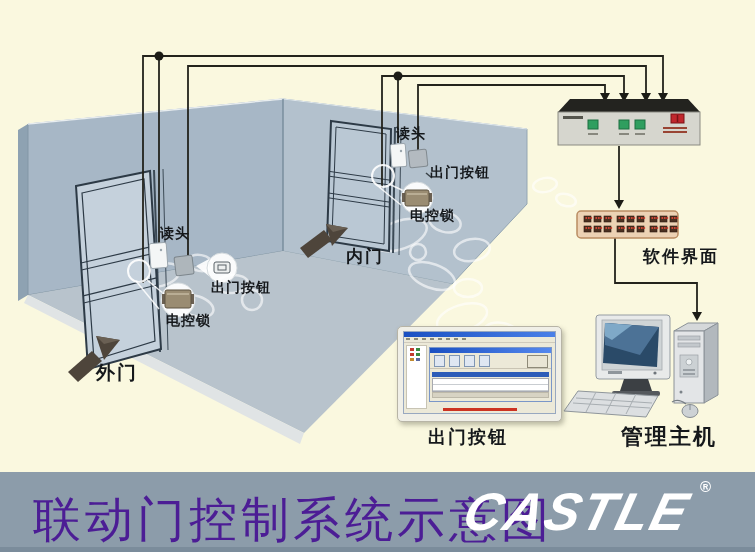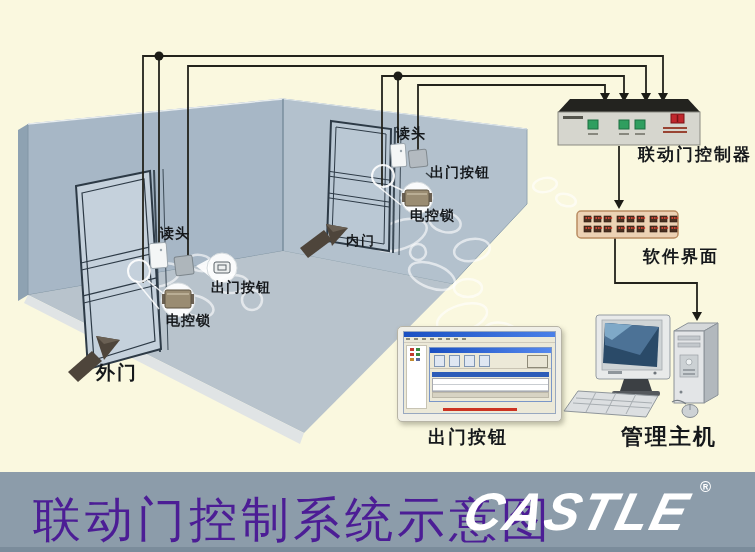--- a/index.html
+++ b/index.html
@@ -339,22 +339,21 @@
     </div>
   </div>
 
   <div class="lbl small" style="left:160px;top:226px;">读头</div>
   <div class="lbl small" style="left:211px;top:280px;">出门按钮</div>
   <div class="lbl small" style="left:166px;top:313px;">电控锁</div>
   <div class="lbl small" style="left:396px;top:126px;">读头</div>
   <div class="lbl small" style="left:430px;top:165px;">出门按钮</div>
   <div class="lbl small" style="left:410px;top:208px;">电控锁</div>
   <div class="lbl cap" style="left:96px;top:363px;font-size:19px;">外门</div>
-  <div class="lbl cap" style="left:346px;top:234px;font-size:13px;text-align:right;">内门</div>
-  <div class="lbl cap" style="left:638px;top:146px;">联动门控制器</div>
+  <div class="lbl cap" style="left:346px;top:248px;font-size:17px;text-align:right;">内门</div>
   <div class="lbl cap" style="left:643px;top:248px;">软件界面</div>
   <div class="lbl cap" style="left:428px;top:428px;font-size:18px;">出门按钮</div>
   <div class="lbl cap" style="left:621px;top:426px;font-size:22px;">管理主机</div>
 
   <div class="banner">
     <div class="banner-title">联动门控制系统示意图</div>
     <div class="banner-logo">
       <span class="logo-text">CASTLE</span>
       <span class="logo-reg">®</span>
     </div>

